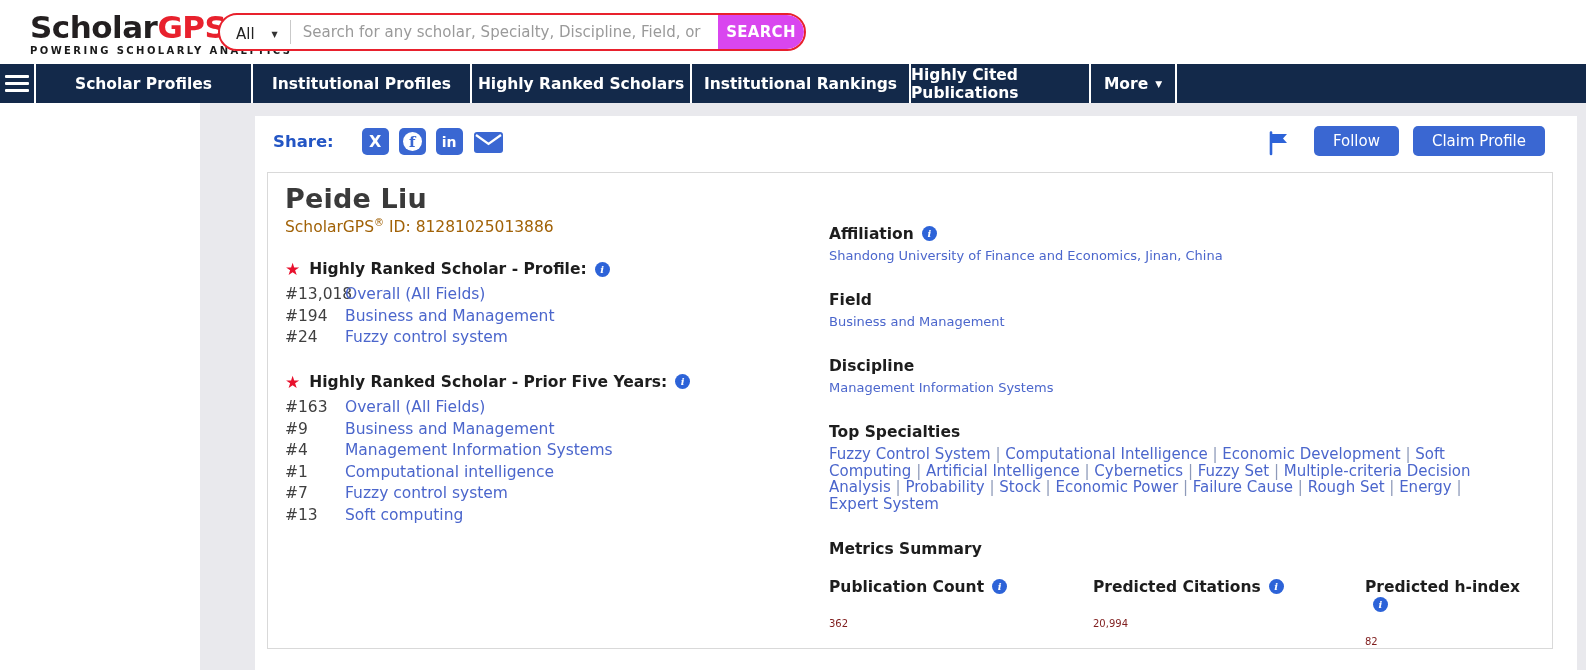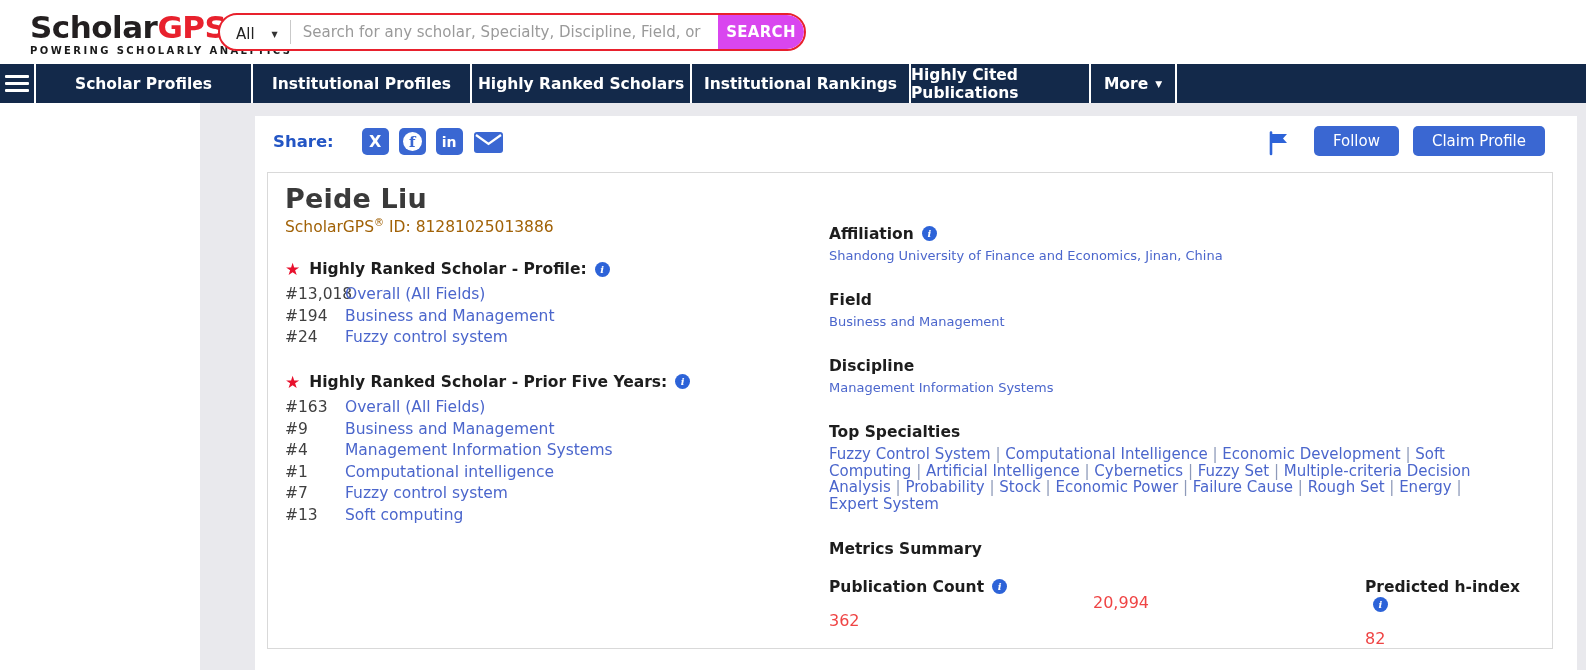--- a/index.html
+++ b/index.html
@@ -83,21 +83,21 @@
 
   .r-heading { font-size:15.5px; font-weight:700; color:#1d1d1d;margin-top:28px; }
   .r-value { font-size:13px; margin-top:5px; }
   .r-block { margin-top:16px; }
   .specs { margin-top:5px; font-size:15px; line-height:16.5px; width:680px; }
   .spec { color:#4b66cc; cursor:pointer; }
   .sep { color:#8e9ab9; }
 
   .metrics-grid { display:grid; grid-template-columns:264px 272px 1fr; margin-top:20px; }
   .metric-label { font-size:15.5px; font-weight:700; color:#1d1d1d; }
-  .metric-value { font-size:16px; color:#ef4444; margin-top:15px; }
+  .metric-value { font-size:10px; color:#7f1d1d; margin-top:22px; }
 </style>
 </head>
 <body>
 
 <div class="header">
   <div class="logo">
     <div class="logo-line"><span>Scholar</span><span class="logo-red">GPS</span><span class="logo-reg">®</span></div>
     <div class="logo-tag">POWERING SCHOLARLY ANALYTICS</div>
   </div>
 
@@ -270,20 +270,21 @@
       <div class="r-block">
         <div class="r-heading">Metrics Summary</div>
         <div class="metrics-grid">
 
             <div class="metric">
               <div class="metric-label"><span>Publication Count</span><span class="info-icon">i</span></div>
               <div class="metric-value">362</div>
             </div>
 
             <div class="metric">
+              <div class="metric-label"><span>Predicted Citations</span><span class="info-icon">i</span></div>
               <div class="metric-value">20,994</div>
             </div>
 
             <div class="metric">
               <div class="metric-label"><span>Predicted h-index</span><span class="info-icon">i</span></div>
               <div class="metric-value">82</div>
             </div>
           </div>
       </div>
 

